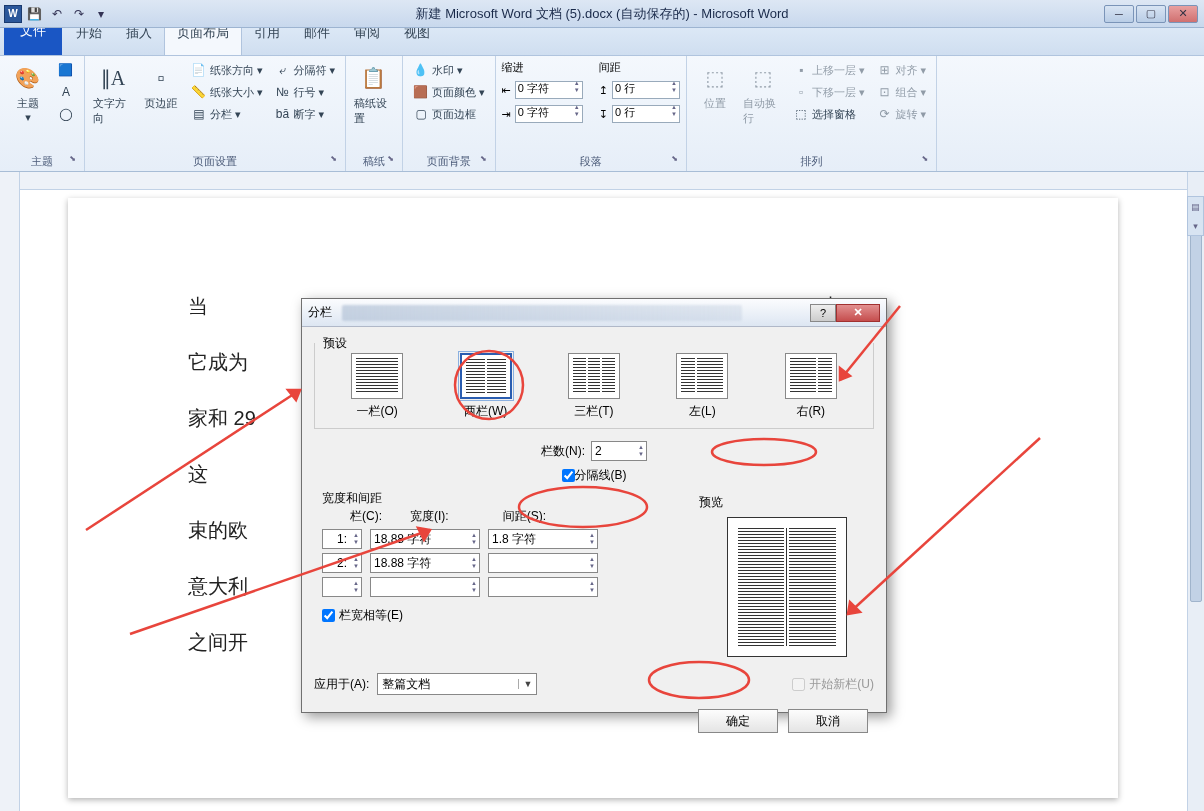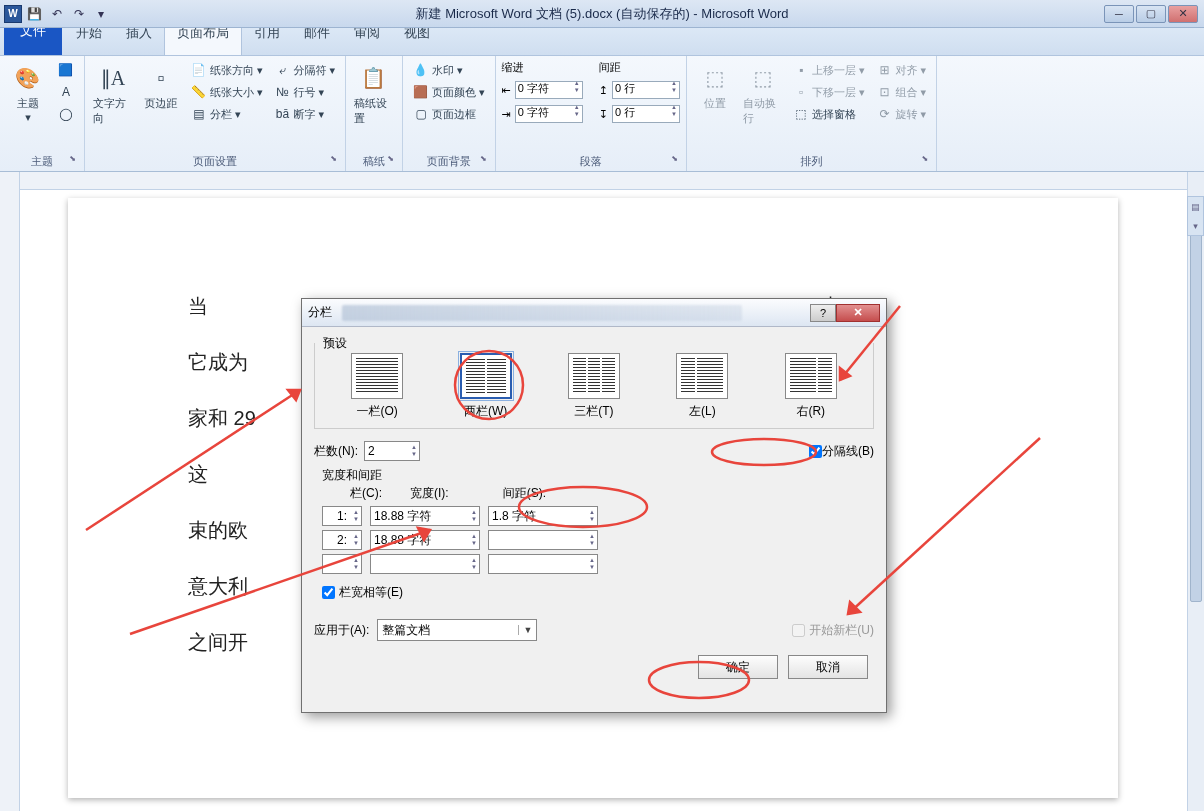--- a/index.html
+++ b/index.html
@@ -54,21 +54,21 @@
 .dlg-tb { width: 26px; height: 18px; border: 1px solid #888; background: linear-gradient(#eee,#ccc); display: flex; align-items: center; justify-content: center; font-size: 11px; }
 .dlg-tb.close { width: 44px; background: linear-gradient(#e29090,#c54d4d); border-color: #a03030; color: #fff; font-weight: bold; }
 .dlg-body { padding: 8px 12px; font-size: 12px; }
 .preset-group { border: 1px solid #ccc; border-top: none; position: relative; padding: 10px 8px 8px 8px; margin-top: 8px; display: flex; justify-content: space-around; }
 .preset-group::before { content: attr(data-label); position: absolute; top: -8px; left: 4px; background: #f0f0f0; padding: 0 4px; font-size: 12px; }
 .preset-opt { display: flex; flex-direction: column; align-items: center; gap: 4px; font-size: 12px; }
 .preset-icon { width: 52px; height: 46px; border: 1px solid #888; background: #fff; padding: 4px; display: flex; gap: 2px; }
 .preset-opt.selected .preset-icon { border: 2px solid #2a5db0; outline: 1px solid #8ab0e0; outline-offset: 1px; }
 .col-line { flex: 1; background: repeating-linear-gradient(#333 0, #333 1px, transparent 1px, transparent 3px); }
 
-.row { display: flex; align-items: center; gap: 6px; margin: 8px 0; }
+.row { display: flex; align-items: center; gap: 6px; margin: 8px 0; flex-direction: column; }
 .num-input { width: 56px; height: 20px; border: 1px solid #888; background: #fff; padding: 0 3px; font-size: 12px; position: relative; display:inline-flex; align-items:center;}
 .num-input::after { content: "▲\A▼"; white-space: pre; font-size: 6px; line-height: 7px; position: absolute; right: 2px; color: #668; }
 
 .width-group { position: relative; padding: 6px 8px 8px 8px; margin-top: 6px; }
 .width-group .glabel { position: absolute; top: -8px; left: 4px; background: #f0f0f0; padding: 0 4px; font-size: 12px; }
 .width-table { margin-top: 4px; }
 .width-table .hdr { display: flex; gap: 28px; font-size: 12px; margin-bottom: 4px; padding-left: 28px;}
 .width-table .wrow { display: flex; gap: 8px; align-items: center; margin-bottom: 4px; }
 .wcell { width: 82px; height: 20px; border: 1px solid #888; background: #fff; padding: 0 3px; font-size: 12px; position: relative; display:inline-flex; align-items:center;}
 .wcell::after { content: "▲\A▼"; white-space: pre; font-size: 6px; line-height: 7px; position: absolute; right: 2px; color: #668; }
@@ -375,20 +375,28 @@
               <div class="wcell" style="width:110px;"></div>
               <div class="wcell" style="width:110px;"></div>
             </div>
           </div>
           <label style="display:flex; align-items:center; gap:4px; margin-top:10px;">
             <input type="checkbox" checked="" style="">
               <span>栏宽相等(E)</span>
           </label>
         </div>
       </div>
+      <div class="right">
+        <div style="font-size:12px; margin-top:2px;">预览</div>
+        <div class="preview-box">
+          <div class="pcol"></div>
+            <div class="psep"></div>
+            <div class="pcol"></div>
+        </div>
+      </div>
     </div>
 
     <div class="apply-row">
       <span>应用于(A):</span>
       <div class="combo">
           <span>整篇文档</span>
         </div>
       <label style="display:flex; align-items:center; gap:4px; margin-left:auto; color:#999;">
         <input type="checkbox" disabled="" style="">
           <span>开始新栏(U)</span>

